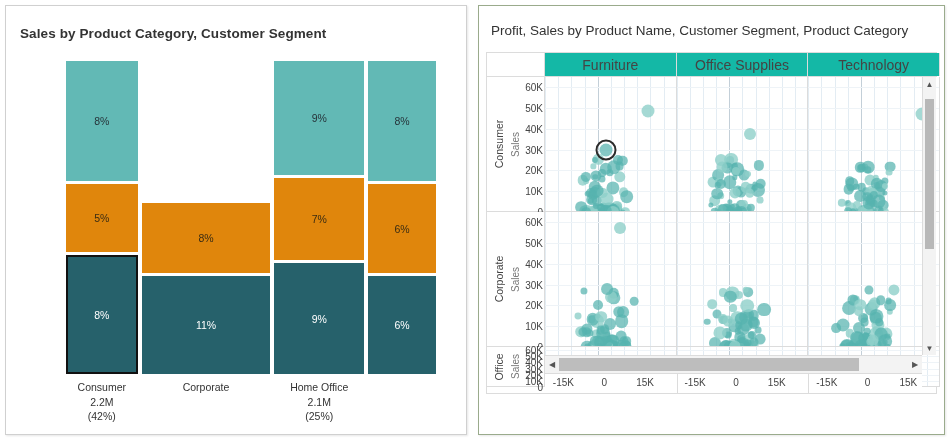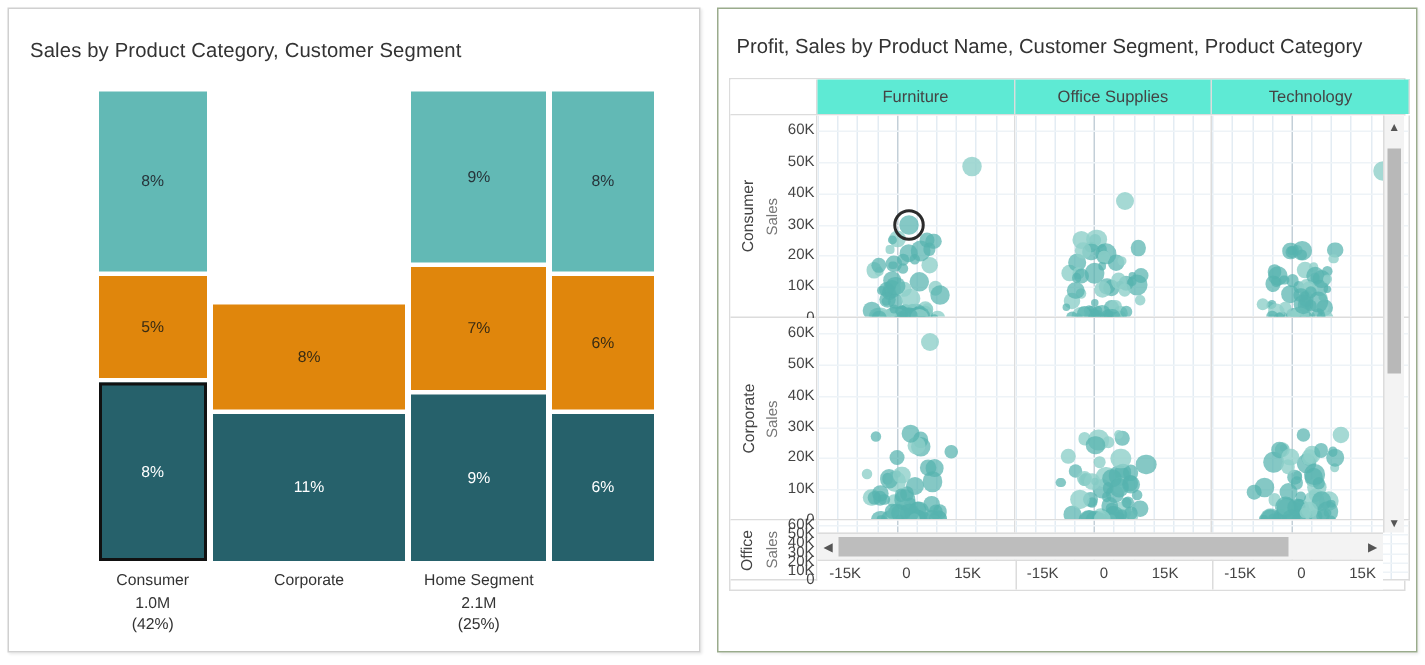--- a/index.html
+++ b/index.html
@@ -12,21 +12,21 @@
   .stage{position:relative;width:950px;height:443px;}
 
   
   .panel-left{
     position:absolute;left:5px;top:5px;width:462px;height:430px;
     background:#fff;border:1px solid #d0d0d0;box-sizing:border-box;
     box-shadow:1px 1px 2px rgba(0,0,0,.10);
   }
   .panel-title{
     position:absolute;left:14px;top:20px;
-    font-size:13.5px;color:#333;letter-spacing:.1px;white-space:nowrap;
+    font-size:13.5px;color:#333;letter-spacing:.1px;white-space:nowrap;font-weight:bold;
   }
 
   
   .mosaic{position:absolute;left:60px;top:55px;width:370px;height:316px;}
   .mcol{position:absolute;top:0;bottom:0;}
   .seg{position:absolute;left:0;right:0;box-sizing:border-box;
        display:flex;align-items:center;justify-content:center;
        font-size:10.5px;}
   .seg.teal{background:#62b9b5;color:#27343a;}
   .seg.orange{background:#e0860c;color:#3a2c13;}
@@ -54,22 +54,22 @@
   .grid-wrap{position:absolute;left:7px;top:46px;width:451px;height:342px;
              border:1px solid #dcdcdc;box-sizing:border-box;background:#fff;}
 
   
   .colhead{position:absolute;left:0;top:0;height:24px;right:0;
            border-bottom:1px solid #dcdcdc;background:#fbfbfb;box-sizing:border-box;}
   .ch-corner{position:absolute;left:0;top:0;width:58px;height:100%;
              border-right:1px solid #dcdcdc;box-sizing:border-box;background:#fff;}
   .ch-cell{position:absolute;top:0;height:100%;
            display:flex;align-items:center;justify-content:center;
-           font-size:11px;color:#444;border-right:1px solid #dcdcdc;
-           box-sizing:border-box;background:#5eead4;overflow:hidden;}
+           font-size:14px;color:#444;border-right:1px solid #dcdcdc;
+           box-sizing:border-box;background:#14b8a6;overflow:hidden;}
 
   
   .gbody{position:absolute;left:0;top:24px;right:0;bottom:38px;}
   .rowband{position:absolute;left:0;right:0;}
   .rowhead{position:absolute;left:0;top:0;width:58px;height:100%;
            border-right:1px solid #dcdcdc;border-bottom:1px solid #dcdcdc;
            box-sizing:border-box;background:#fff;}
   .rhlabel{position:absolute;left:2px;top:0;width:20px;height:100%;
            display:flex;align-items:center;justify-content:center;
            font-size:10.5px;color:#444;}
@@ -159,28 +159,28 @@
             <span>6%</span>
           </div>
           <div class="seg dark" style="top: 214.88px; height: 98.12px;">
             <span>6%</span>
           </div>
         </div>
       </div>
     <div class="xlabels" id="mosaic-xlabels">
         <div class="xlab" style="left: -12px; width: 95.6px;">
           <div>Consumer</div>
-          <div>1.0M</div>
+          <div>2.2M</div>
           <div>(42%)</div>
         </div>
         <div class="xlab" style="left: 63.6px; width: 152.88px;">
           <div>Corporate</div>
         </div>
         <div class="xlab" style="left: 196.48px; width: 113.5px;">
-          <div>Home Segment</div>
+          <div>Home Office</div>
           <div>2.1M</div>
           <div>(25%)</div>
         </div>
       </div>
   </div>
 
   <div class="panel-right">
     <div class="rtitle">Profit, Sales by Product Name, Customer Segment, Product Category</div>
 
     <div class="grid-wrap">

